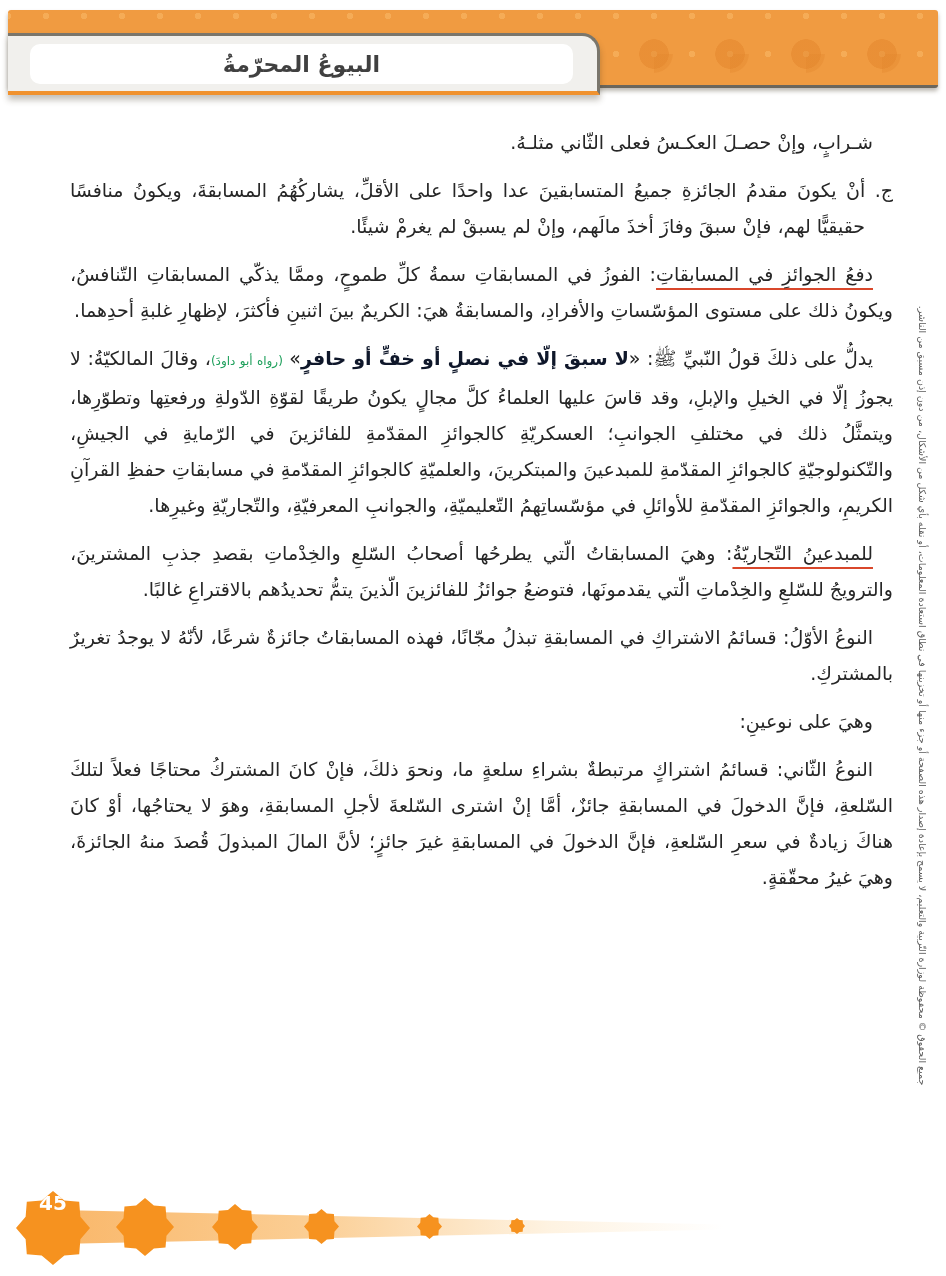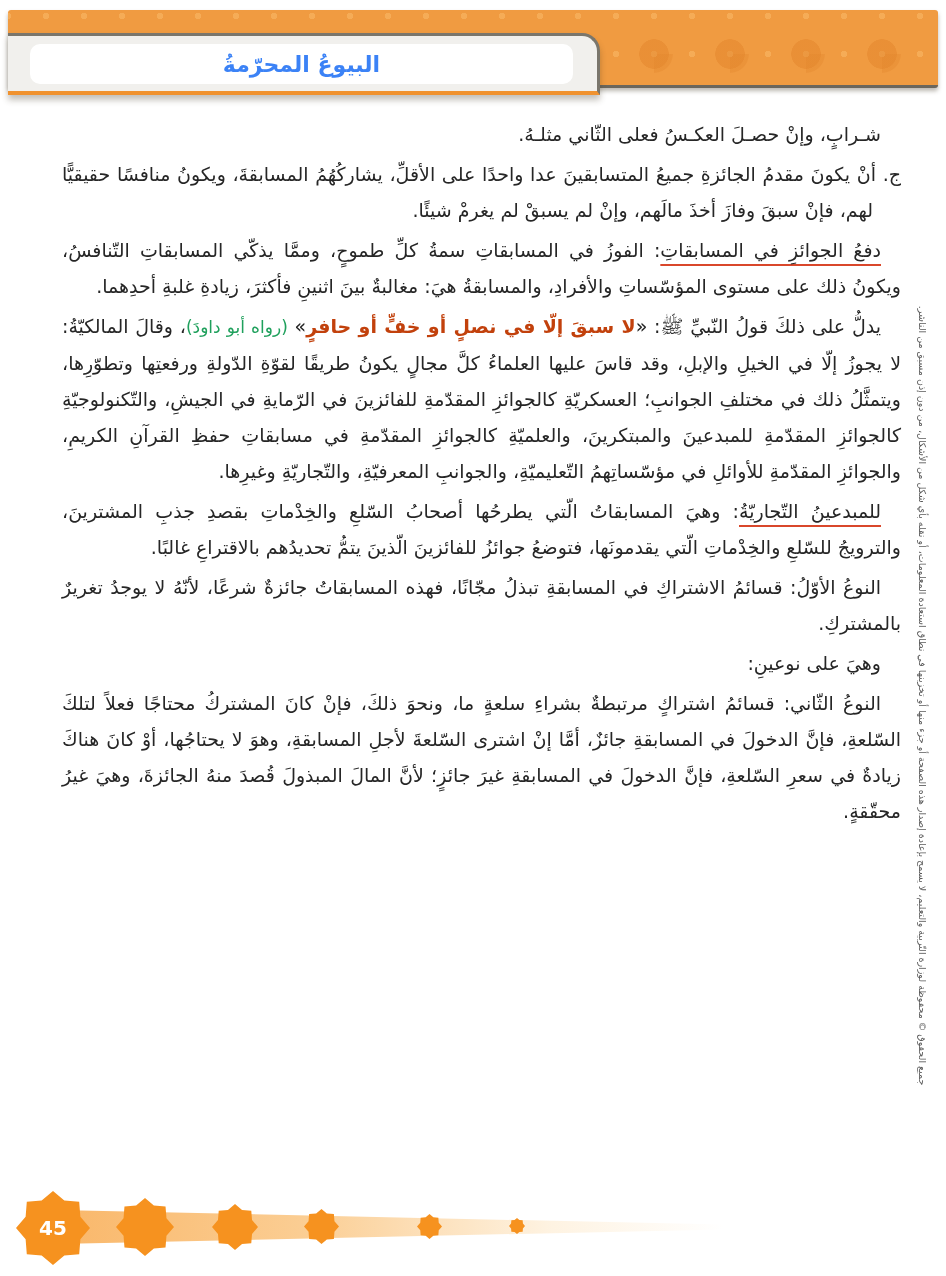--- a/index.html
+++ b/index.html
@@ -36,62 +36,62 @@
     border-bottom:4px solid #F0922F;
     box-shadow:0 5px 6px rgba(60,50,30,0.30);
     z-index:5;
   }
   .tab-inner {
     position:absolute; top:8px; bottom:7px; left:22px; right:24px;
     background:#ffffff; border-radius:10px;
     display:flex; align-items:center; justify-content:center;
   }
   .tab-title {
-    color:#3b82f6; font-size:22px; font-weight:bold; letter-spacing:0;
+    color:#404040; font-size:22px; font-weight:bold; letter-spacing:0;
   }
 
   
   .content {
     position:absolute; top:112px; right:41px; left:58px;
     direction:rtl; text-align:justify;
     font-size:19px; line-height:36px; color:#262626;
   }
-  .content p { margin:4px; }
+  .content p { margin:12px; }
   .ind { text-indent:20px; }
   .gap { margin-top:36px; }
   .case { padding-right:28px; text-indent:-28px; }
   .heading-underline {
     text-decoration:underline;
     text-decoration-color:#D9472B;
     text-decoration-thickness:2px;
     text-underline-offset:7px;
   }
-  .hadith { color:#c2410c; font-weight:bold; }
-  .narrator { color:#1FA05C; font-size:17px; }
+  .hadith { color:#0f172a; font-weight:bold; }
+  .narrator { color:#1FA05C; font-size:12px; }
 
   
   .copyright-line {
     position:absolute; top:690px; left:522px; width:800px;
     text-align:center; white-space:nowrap; direction:rtl;
     transform:rotate(90deg); transform-origin:center center;
     font-size:9.5px; color:#5A5A5A; letter-spacing:0;
   }
 
   
   .beam {
     position:absolute; left:34px; top:1207px; width:690px; height:40px;
     background:linear-gradient(to right, #F9B566, #FBCE94 40%, rgba(253,228,190,0.45) 75%, rgba(255,255,255,0));
     clip-path:polygon(0 6%, 100% 44%, 100% 56%, 0 94%);
   }
   .star8 {
     position:absolute; background:#F6921F;
     clip-path:polygon(50% 0%, 65.3% 13%, 85.4% 14.6%, 87% 34.7%, 100% 50%,
                       87% 65.3%, 85.4% 85.4%, 65.3% 87%, 50% 100%, 34.7% 87%,
                       14.6% 85.4%, 13% 65.3%, 0% 50%, 13% 34.7%, 14.6% 14.6%, 34.7% 13%);
-    display:flex; align-items:center; justify-content:center;
+    display:flex; align-items:flex-start; justify-content:center;
   }
   .s1 { left:16px;  top:1191px; width:74px; height:74px; }
   .s2 { left:116px; top:1198px; width:58px; height:58px; }
   .s3 { left:212px; top:1204px; width:46px; height:46px; }
   .s4 { left:304px; top:1209px; width:35px; height:35px; }
   .s5 { left:417px; top:1214px; width:25px; height:25px; }
   .s6 { left:509px; top:1218px; width:16px; height:16px; }
   .page-num { color:#ffffff; font-size:20px; font-weight:bold; direction:ltr; }
 </style>
 </head>
@@ -104,21 +104,21 @@
     <span class="tab-title">البيوعُ المحرّمةُ</span>
   </div>
 </div>
 
 <main class="content">
   <p class="ind"><span>شـرابٍ، وإنْ حصـلَ العكـسُ فعلى الثّاني مثلـهُ.</span></p>
 
   <p class="case"><span>ج. أنْ يكونَ مقدمُ الجائزةِ جميعُ المتسابقينَ عدا واحدًا على الأقلِّ، يشاركُهُمُ المسابقةَ، ويكونُ منافسًا حقيقيًّا لهم، فإنْ سبقَ وفازَ أخذَ مالَهم، وإنْ لم يسبقْ لم يغرمْ شيئًا.</span></p>
 
   <p class="ind gap">
-    <span class="heading-underline">دفعُ الجوائزِ في المسابقاتِ</span><span>: الفوزُ في المسابقاتِ سمةُ كلِّ طموحٍ، وممَّا يذكّي المسابقاتِ التّنافسُ، ويكونُ ذلك على مستوى المؤسّساتِ والأفرادِ، والمسابقةُ هيَ: مغالبةٌ بينَ اثنينِ فأكثرَ، زيادةِ غلبةِ أحدِهما.</span>
+    <span class="heading-underline">دفعُ الجوائزِ في المسابقاتِ</span><span>: الفوزُ في المسابقاتِ سمةُ كلِّ طموحٍ، وممَّا يذكّي المسابقاتِ التّنافسُ، ويكونُ ذلك على مستوى المؤسّساتِ والأفرادِ، والمسابقةُ هيَ: الكريمٌ بينَ اثنينِ فأكثرَ، لإظهارِ غلبةِ أحدِهما.</span>
   </p>
   <p class="ind">
     <span>يدلُّ على ذلكَ قولُ النّبيِّ ﷺ: «</span><span class="hadith">لا سبقَ إلّا في نصلٍ أو خفٍّ أو حافرٍ</span><span>» </span><span class="narrator">(رواه أبو داودَ)</span><span>، وقالَ المالكيّةُ: لا يجوزُ إلّا في الخيلِ والإبلِ، وقد قاسَ عليها العلماءُ كلَّ مجالٍ يكونُ طريقًا لقوّةِ الدّولةِ ورفعتِها وتطوّرِها، ويتمثَّلُ ذلك في مختلفِ الجوانبِ؛ العسكريّةِ كالجوائزِ المقدّمةِ للفائزينَ في الرّمايةِ في الجيشِ، والتّكنولوجيّةِ كالجوائزِ المقدّمةِ للمبدعينَ والمبتكرينَ، والعلميّةِ كالجوائزِ المقدّمةِ في مسابقاتِ حفظِ القرآنِ الكريمِ، والجوائزِ المقدّمةِ للأوائلِ في مؤسّساتِهمُ التّعليميّةِ، والجوانبِ المعرفيّةِ، والتّجاريّةِ وغيرِها.</span>
   </p>
 
   <p class="ind gap">
     <span class="heading-underline">للمبدعينُ التّجاريّةُ</span><span>: وهيَ المسابقاتُ الّتي يطرحُها أصحابُ السّلعِ والخِدْماتِ بقصدِ جذبِ المشترينَ، والترويجُ للسّلعِ والخِدْماتِ الّتي يقدمونَها، فتوضعُ جوائزُ للفائزينَ الّذينَ يتمُّ تحديدُهم بالاقتراعِ غالبًا.</span>
   </p>
   <p class="ind"><span>النوعُ الأوّلُ: قسائمُ الاشتراكِ في المسابقةِ تبذلُ مجّانًا، فهذه المسابقاتُ جائزةٌ شرعًا، لأنّهُ لا يوجدُ تغريرٌ بالمشتركِ.</span></p>
   <p class="ind"><span>وهيَ على نوعينِ:</span></p>

